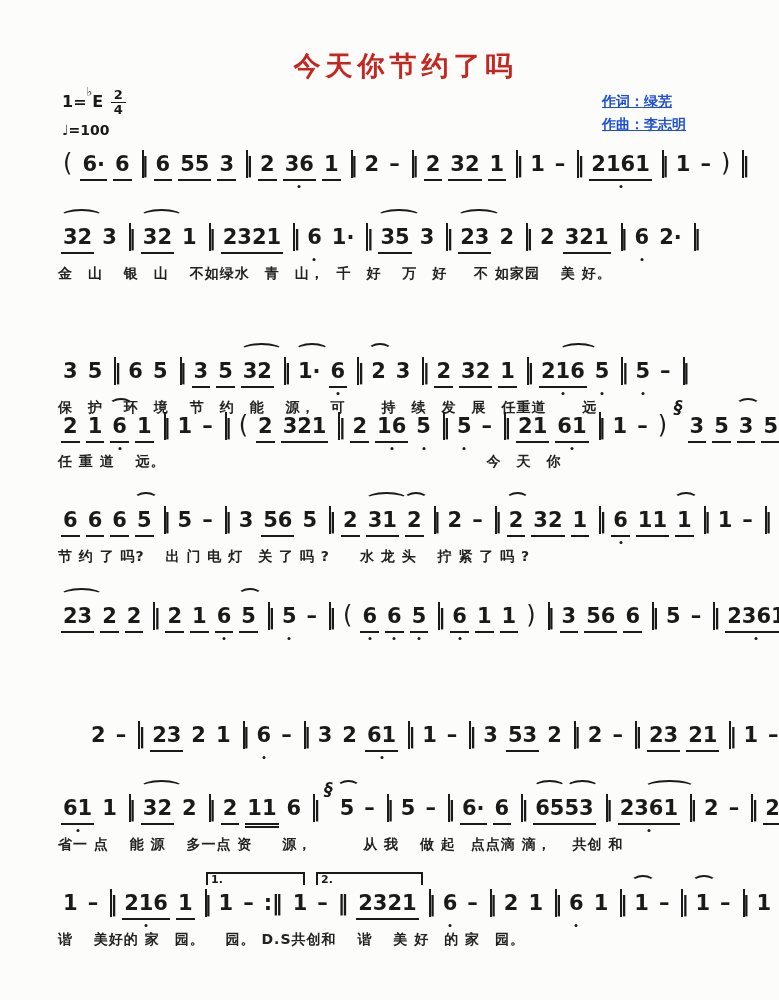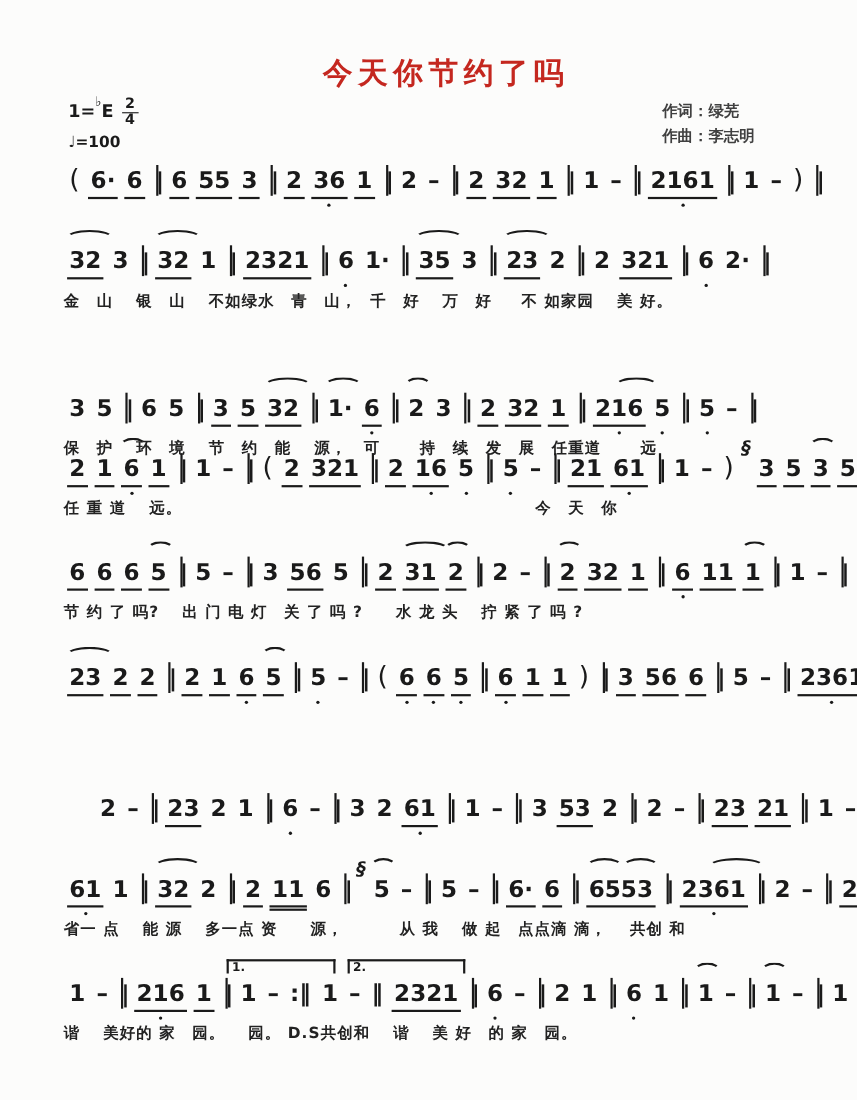--- a/index.html
+++ b/index.html
@@ -7,21 +7,21 @@
         font-family:"DejaVu Sans","Liberation Sans",sans-serif;color:#1a1a1a;padding-left:32px;}
   .title{position:absolute;top:48px;left:0;width:100%;text-align:center;margin:0;
          font-size:27px;font-weight:600;letter-spacing:5px;color:#c4271f;}
   .meta-left{position:absolute;top:88px;left:62px;font-weight:bold;}
   .keysig{font-size:16px;}
   .keysig sup{font-size:12px;position:relative;top:-4px;}
   .frac{display:inline-block;text-align:center;vertical-align:middle;font-size:13px;line-height:1.05;margin-left:2px;}
   .frac .num{display:block;border-bottom:1px solid #1a1a1a;padding:0 3px;}
   .frac .den{display:block;}
   .tempo{font-size:14px;margin-top:6px;}
-  .credits{position:absolute;top:90px;left:602px;color:#404040;font-size:14px;font-weight:600;line-height:1.65;}
+  .credits{position:absolute;top:90px;left:602px;color:#1d4ed8;font-size:14px;font-weight:600;line-height:1.65;text-decoration:underline;}
   #score{position:absolute;inset:0;}
   .system{position:absolute;left:58px;right:16px;}
   .notes{white-space:nowrap;height:38px;}
   .tok{display:inline-block;position:relative;font-size:21px;font-weight:bold;margin:0 5px;line-height:30px;}
   .tok.u1::after,.tok.u2::after{content:"";position:absolute;left:-2px;right:-2px;bottom:-2px;height:2px;background:#1a1a1a;}
   .tok.u2::after{box-shadow:0 3px 0 #1a1a1a;}
   i.dotb{position:absolute;left:50%;transform:translateX(-50%);bottom:-9px;width:3px;height:3px;
          background:#1a1a1a;border-radius:50%;}
   i.arc{position:absolute;top:-13px;height:11px;border:2px solid transparent;border-top-color:#1a1a1a;
         border-radius:50%;pointer-events:none;}

